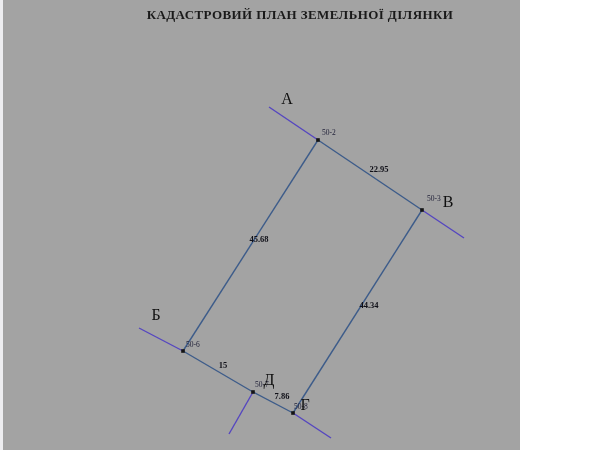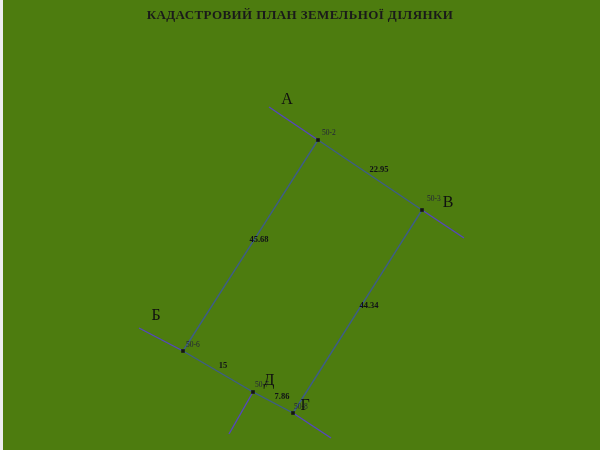--- a/index.html
+++ b/index.html
@@ -2,23 +2,23 @@
 <html><head>
 <meta charset="utf-8">
 <style>
   html, body {
     margin: 0;
     padding: 0;
     background: #ffffff;
   }
   .page {
     position: relative;
-    width: 600px;
+    width: 520px;
     height: 450px;
-    background: #4d7c0f;
+    background: #a3a3a3;
     overflow: hidden;
     font-family: "Liberation Serif", "DejaVu Serif", serif;
   }
   .left-edge {
     position: absolute;
     left: 0; top: 0;
     width: 3px; height: 450px;
     background: #ededf0;
   }
   .title {

